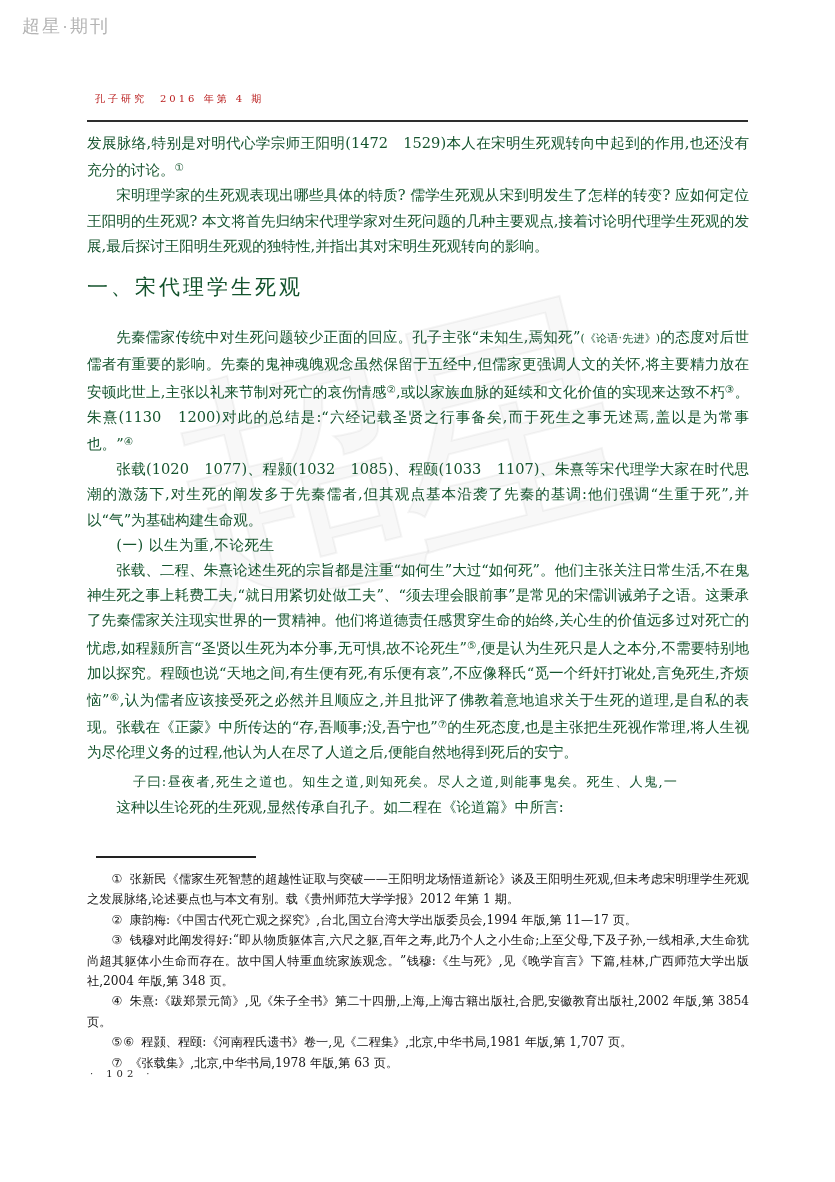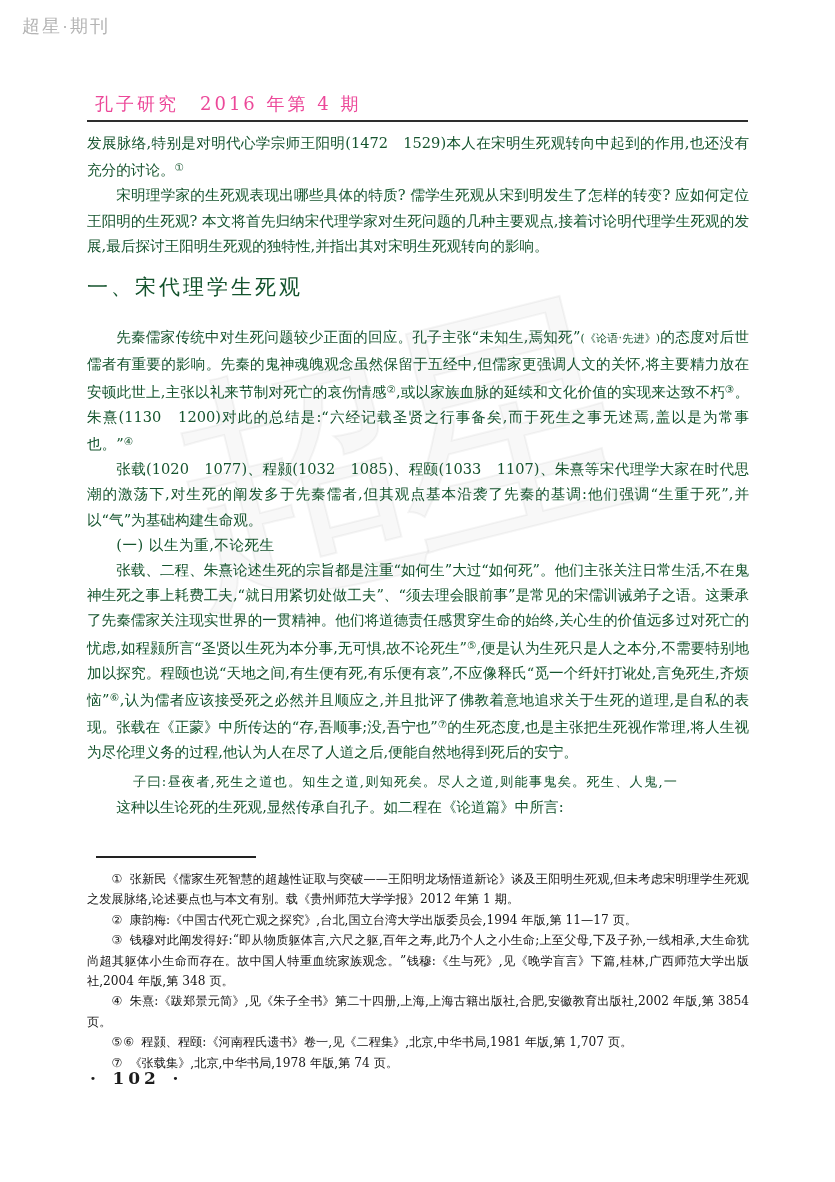--- a/index.html
+++ b/index.html
@@ -14,21 +14,21 @@
     color:#161616;
   }
   .brand{
     position:absolute;left:22px;top:14px;
     font-size:18px;letter-spacing:2px;
     color:#b4b4b4;
     font-family:"Liberation Sans",sans-serif;
   }
   .journal-line{
     position:absolute;left:95px;top:92px;
-    font-size:18px;letter-spacing:3px;color:#ec4899;
+    font-size:10px;letter-spacing:3px;color:#b91c1c;
   }
   .header-rule{
     position:absolute;left:87px;top:120px;
     width:661px;height:2px;background:#2e2e2e;
   }
   .watermark{
     position:absolute;left:170px;top:330px;
     font-size:250px;line-height:1;
     color:rgba(120,120,120,0.05);
     -webkit-text-stroke:2px rgba(120,120,120,0.07);
@@ -63,21 +63,21 @@
   }
   .footnotes{
     position:absolute;left:87px;top:869px;width:662px;
     font-size:12.2px;line-height:20.4px;
     text-align:justify;color:#161616;
   }
   .footnote{margin:0;padding:0;text-indent:2em;}
   .fn-marker{letter-spacing:1px;}
   .page-number{
     position:absolute;left:90px;top:1068px;
-    font-size:17px;letter-spacing:4px;color:#1c1c1c;font-weight:bold;
+    font-size:10px;letter-spacing:4px;color:#1c1c1c;
   }
 </style>
 </head>
 <body>
 
 <div class="page">
 
   <div class="brand">超星·期刊</div>
 
   <div class="watermark">超星</div>
@@ -99,18 +99,18 @@
     </div>
 
   <div class="footnote-sep"></div>
 
   <div class="footnotes">
       <p class="footnote"><span class="fn-marker">①</span><span> 张新民《儒家生死智慧的超越性证取与突破——王阳明龙场悟道新论》谈及王阳明生死观,但未考虑宋明理学生死观之发展脉络,论述要点也与本文有别。载《贵州师范大学学报》2012 年第 1 期。</span></p>
       <p class="footnote"><span class="fn-marker">②</span><span> 康韵梅:《中国古代死亡观之探究》,台北,国立台湾大学出版委员会,1994 年版,第 11—17 页。</span></p>
       <p class="footnote"><span class="fn-marker">③</span><span> 钱穆对此阐发得好:“即从物质躯体言,六尺之躯,百年之寿,此乃个人之小生命;上至父母,下及子孙,一线相承,大生命犹尚超其躯体小生命而存在。故中国人特重血统家族观念。”钱穆:《生与死》,见《晚学盲言》下篇,桂林,广西师范大学出版社,2004 年版,第 348 页。</span></p>
       <p class="footnote"><span class="fn-marker">④</span><span> 朱熹:《跋郑景元简》,见《朱子全书》第二十四册,上海,上海古籍出版社,合肥,安徽教育出版社,2002 年版,第 3854 页。</span></p>
       <p class="footnote"><span class="fn-marker">⑤⑥</span><span> 程颢、程颐:《河南程氏遗书》卷一,见《二程集》,北京,中华书局,1981 年版,第 1,707 页。</span></p>
-      <p class="footnote"><span class="fn-marker">⑦</span><span> 《张载集》,北京,中华书局,1978 年版,第 74 页。</span></p>
+      <p class="footnote"><span class="fn-marker">⑦</span><span> 《张载集》,北京,中华书局,1978 年版,第 63 页。</span></p>
     </div>
 
   <div class="page-number">· 102 ·</div>
 
 </div>
 
 </body></html>

